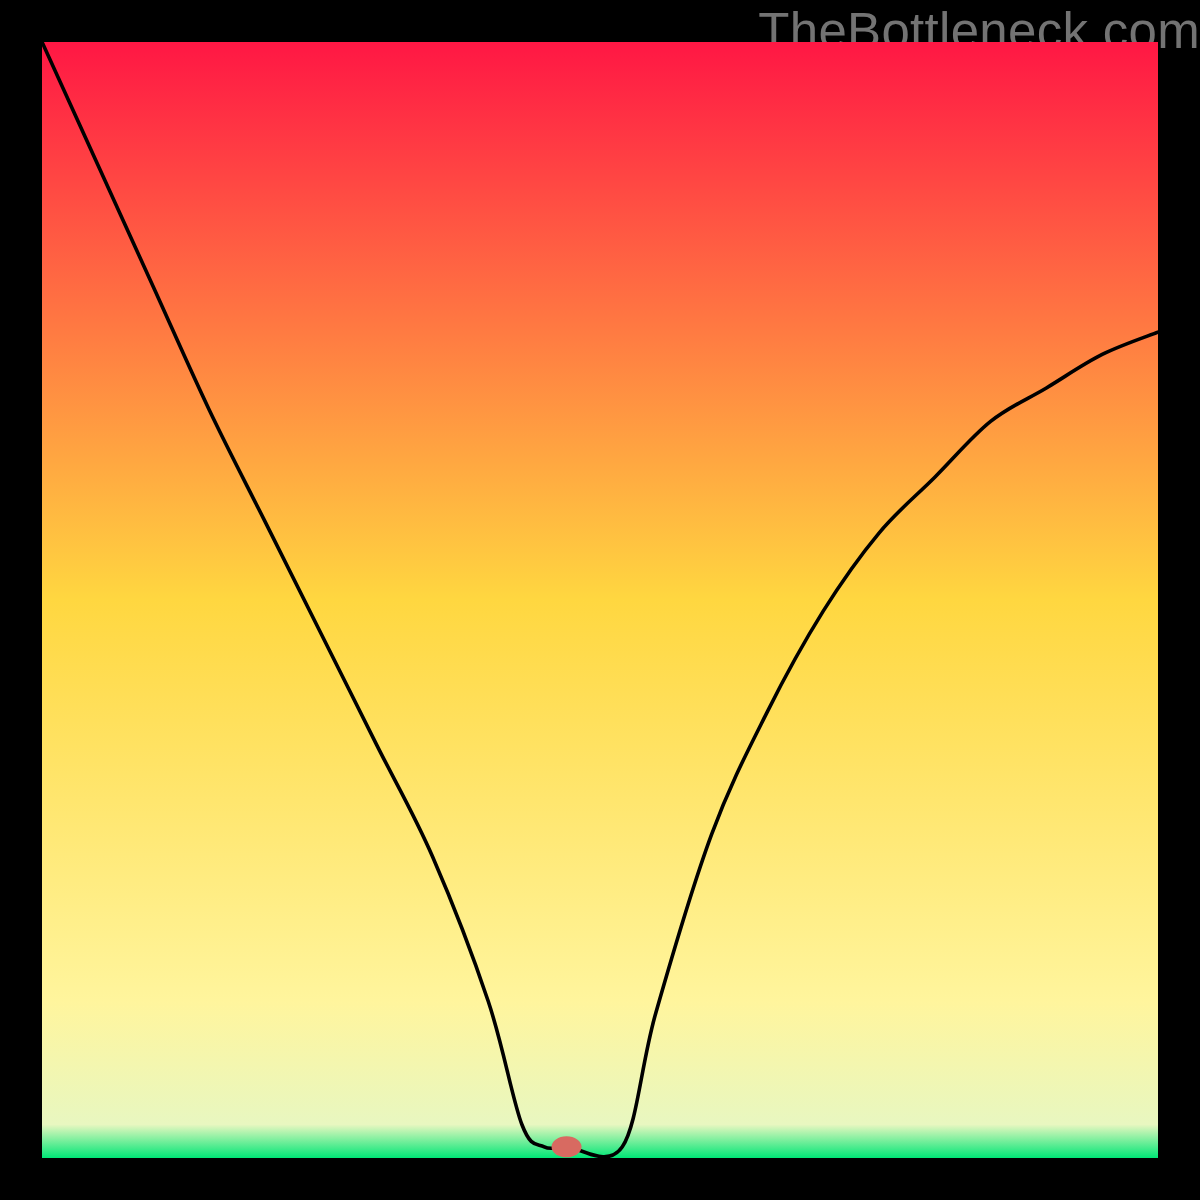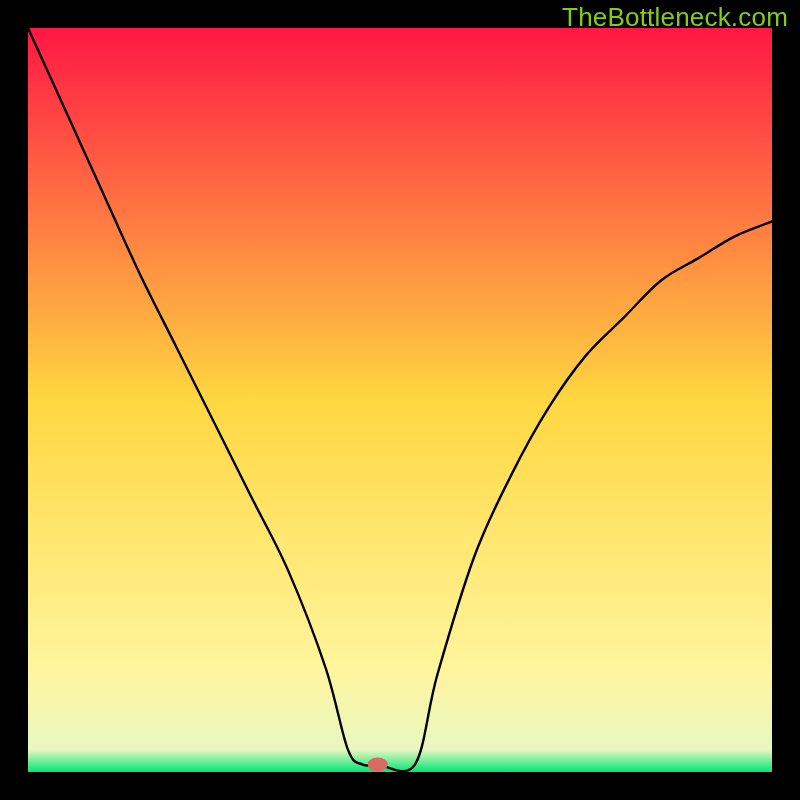--- a/index.html
+++ b/index.html
@@ -13,23 +13,23 @@
   }
   .frame {
     position: relative;
     width: 800px;
     height: 800px;
     background: #000;
   }
   .watermark {
     position: absolute;
     top: 2px;
-    right: 12px;
-    color: #84cc16;
-    font-size: 26px;
+    right: 0;
+    color: #737373;
+    font-size: 34px;
     font-weight: 500;
     letter-spacing: 0.2px;
   }
   .plot-wrap {
     position: absolute;
     left: 28px;
     top: 28px;
     width: 744px;
     height: 744px;
   }

